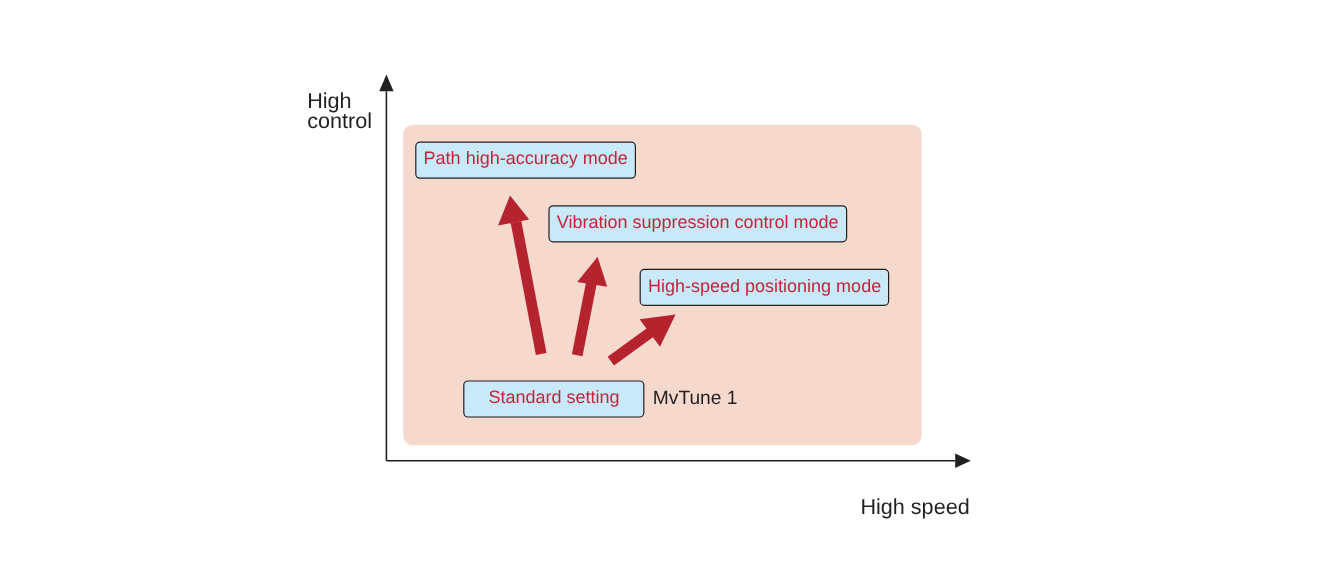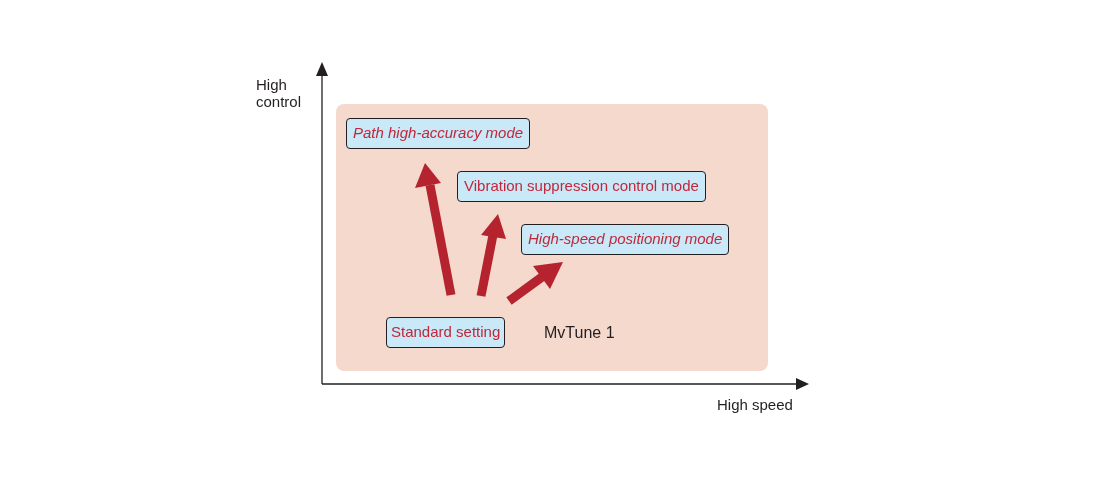--- a/index.html
+++ b/index.html
@@ -1,19 +1,19 @@
 <!DOCTYPE html>
 <html><head>
 <meta charset="utf-8">
 <style>
   html, body { margin: 0; padding: 0; background: #ffffff; }
   body { width: 1113px; height: 489px; position: relative; overflow: hidden;
          font-family: "Liberation Sans", sans-serif; }
   svg { position: absolute; left: 0; top: 0; }
-  .axis-label { position: absolute; font-size: 15px; color: #231f20; line-height: 17px; }
+  .axis-label { position: absolute; font-size: 18px; color: #231f20; line-height: 17px; }
   .panel { position: absolute; left: 336px; top: 104px; width: 432px; height: 267px;
            background: #f5d9cd; border-radius: 8px; }
   .mode-box { position: absolute; background: #c9e8f8; border: 1.3px solid #231f20;
               border-radius: 4px; color: #c0283a; font-size: 15px; line-height: 28px;
               padding: 0 6px; white-space: nowrap; box-sizing: border-box; height: 31px; }
   .plain-label { position: absolute; font-size: 16px; color: #231f20; }
 </style>
 </head>
 <body>
 
@@ -44,20 +44,20 @@
     <line x1="509" y1="301" x2="542" y2="277" stroke="#b5232f" stroke-width="9"></line>
     <polygon points="533,266 550,289 563,262" fill="#b5232f"></polygon>
   </g>
 </svg>
 
 <div class="axis-label" style="left:256px; top:76px;">
   <div>High</div>
   <div>control</div>
 </div>
 
-<div class="axis-label" style="left:717px; top:396px;">High speed</div>
+<div class="axis-label" style="left:717px; top:414px;">High speed</div>
 
-<div class="mode-box" style="left:346px; top:118px;font-style:italic;">Path high-accuracy mode</div>
+<div class="mode-box" style="left:346px; top:118px;">Path high-accuracy mode</div>
 <div class="mode-box" style="left:457px; top:171px;text-align:center;">Vibration suppression control mode</div>
-<div class="mode-box" style="left:521px; top:224px;font-style:italic;">High-speed positioning mode</div>
-<div class="mode-box" style="left:386px; top:317px; padding:0 4px;">Standard setting</div>
+<div class="mode-box" style="left:533px; top:224px;">High-speed positioning mode</div>
+<div class="mode-box" style="left:386px; top:317px; padding:0 20px;">Standard setting</div>
 
 <div class="plain-label" style="left:544px; top:324px;">MvTune 1</div>
 
 </body></html>

